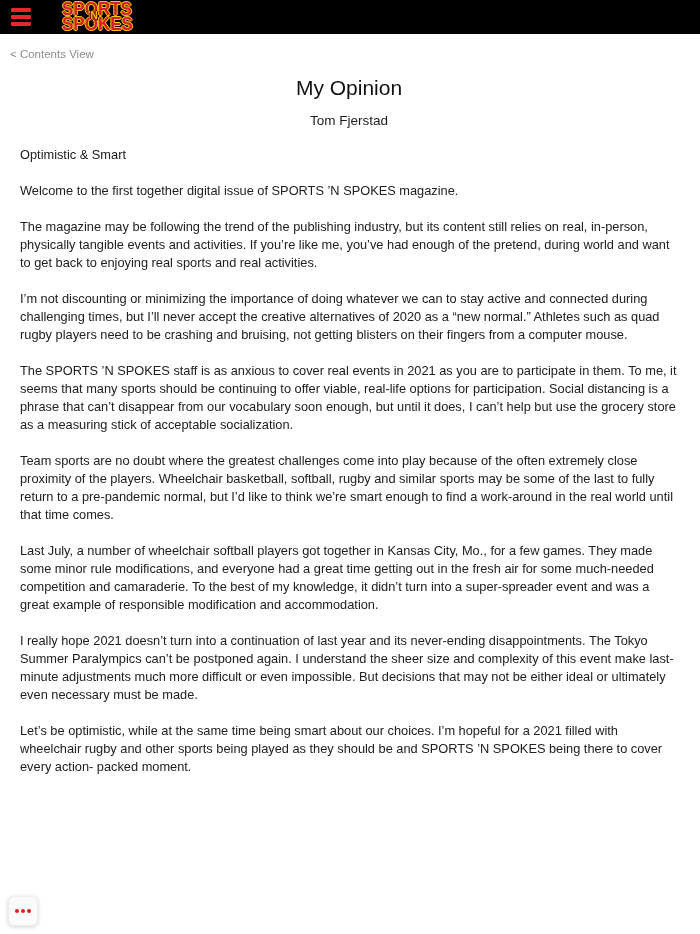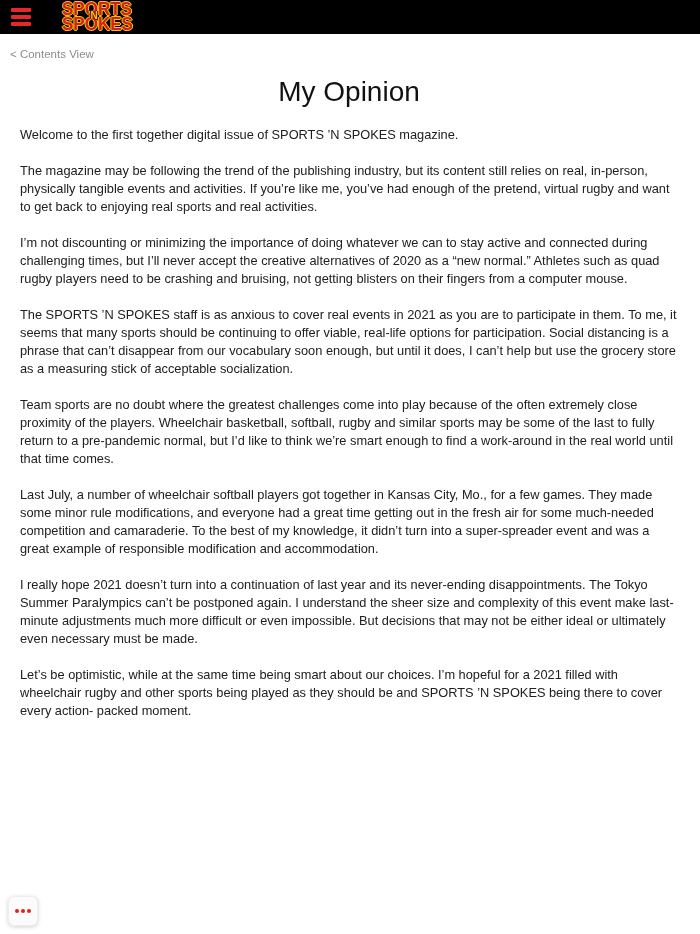--- a/index.html
+++ b/index.html
@@ -87,21 +87,21 @@
     cursor: pointer;
   }
 
   
   .article {
     padding: 0 22px 0 20px;
   }
   .article-title {
     margin: 14px 0 0 0;
     text-align: center;
-    font-size: 28px;
+    font-size: 21px;
     font-weight: normal;
     color: #111111;
   }
   .article-author {
     margin: 13px 0 0 0;
     text-align: center;
     font-size: 13.5px;
     color: #1b1b1b;
   }
   .article-body {
@@ -156,24 +156,26 @@
       <div class="logo-mid">'N</div>
     </div>
   </div>
 
   <div class="contents-row">
     <a class="contents-link">&lt; Contents View</a>
   </div>
 
   <div class="article">
     <h1 class="article-title">My Opinion</h1>
+    <div class="article-author">Tom Fjerstad</div>
 
     <div class="article-body">
+      <p>Optimistic &amp; Smart</p>
       <p>Welcome to the first together digital issue of SPORTS ’N SPOKES magazine.</p>
-      <p>The magazine may be following the trend of the publishing industry, but its content still relies on real, in-person, physically tangible events and activities. If you’re like me, you’ve had enough of the pretend, virtual rugby and want to get back to enjoying real sports and real activities.</p>
+      <p>The magazine may be following the trend of the publishing industry, but its content still relies on real, in-person, physically tangible events and activities. If you’re like me, you’ve had enough of the pretend, during world and want to get back to enjoying real sports and real activities.</p>
       <p>I’m not discounting or minimizing the importance of doing whatever we can to stay active and connected during challenging times, but I’ll never accept the creative alternatives of 2020 as a “new normal.” Athletes such as quad rugby players need to be crashing and bruising, not getting blisters on their fingers from a computer mouse.</p>
       <p>The SPORTS ’N SPOKES staff is as anxious to cover real events in 2021 as you are to participate in them. To me, it seems that many sports should be continuing to offer viable, real-life options for participation. Social distancing is a phrase that can’t disappear from our vocabulary soon enough, but until it does, I can’t help but use the grocery store as a measuring stick of acceptable socialization.</p>
       <p>Team sports are no doubt where the greatest challenges come into play because of the often extremely close proximity of the players. Wheelchair basketball, softball, rugby and similar sports may be some of the last to fully return to a pre-pandemic normal, but I’d like to think we’re smart enough to find a work-around in the real world until that time comes.</p>
       <p>Last July, a number of wheelchair softball players got together in Kansas City, Mo., for a few games. They made some minor rule modifications, and everyone had a great time getting out in the fresh air for some much-needed competition and camaraderie. To the best of my knowledge, it didn’t turn into a super-spreader event and was a great example of responsible modification and accommodation.</p>
       <p>I really hope 2021 doesn’t turn into a continuation of last year and its never-ending disappointments. The Tokyo Summer Paralympics can’t be postponed again. I understand the sheer size and complexity of this event make last-minute adjustments much more difficult or even impossible. But decisions that may not be either ideal or ultimately even necessary must be made.</p>
       <p>Let’s be optimistic, while at the same time being smart about our choices. I’m hopeful for a 2021 filled with wheelchair rugby and other sports being played as they should be and SPORTS ’N SPOKES being there to cover every action- packed moment.</p>
     </div>
   </div>
 
   <button class="fab">

